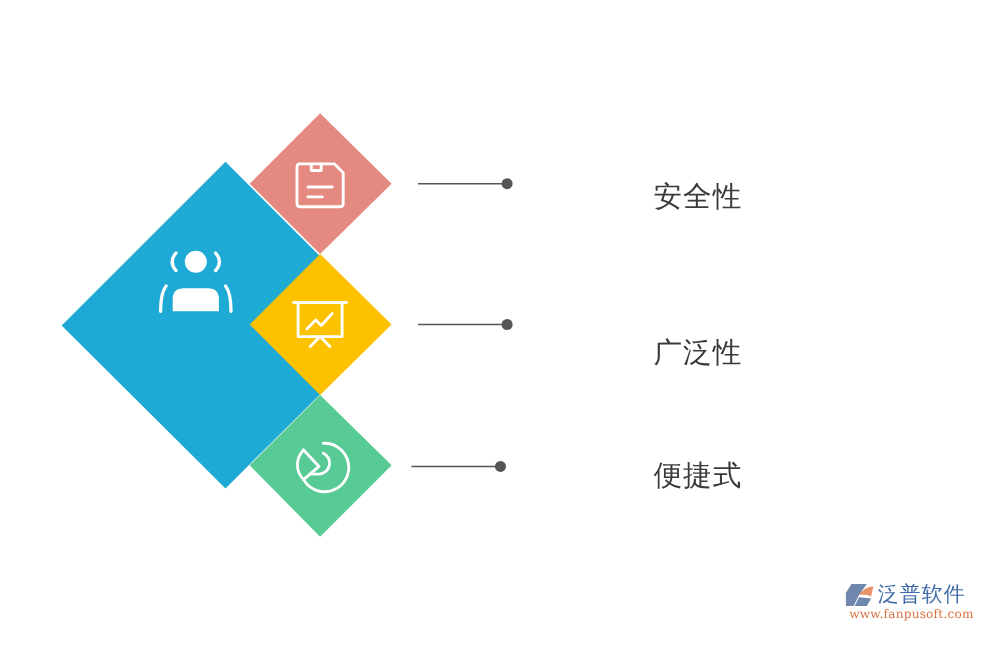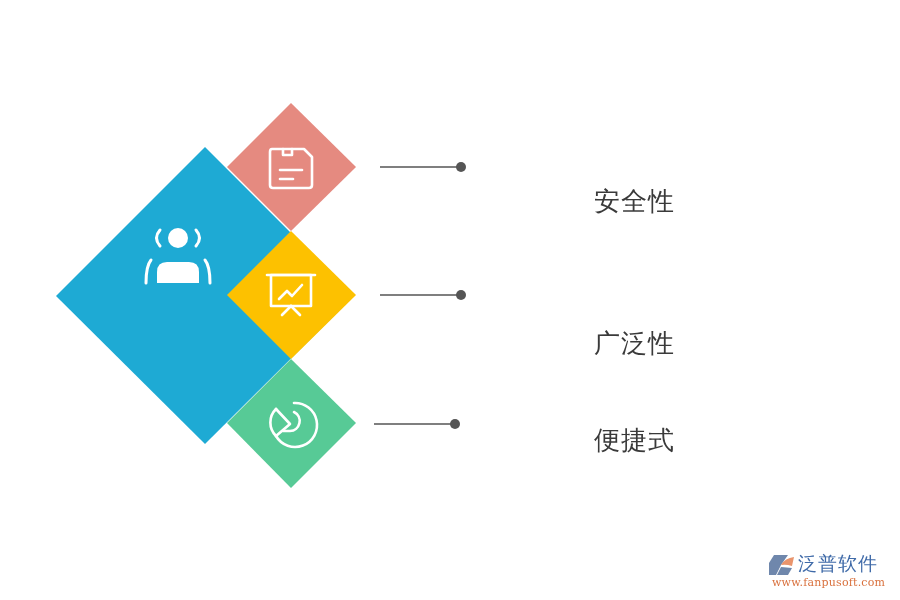--- a/index.html
+++ b/index.html
@@ -1,22 +1,22 @@
 <!DOCTYPE html>
 <html><head>
 <meta charset="utf-8">
 <style>
   html, body { margin: 0; padding: 0; background: #ffffff; }
   body { width: 900px; height: 600px; position: relative; overflow: hidden; font-family: "DejaVu Serif", "Liberation Serif", serif; }
   #stage { position: absolute; left: 0; top: 0; width: 900px; height: 600px; }
   .label {
-    position: absolute; left: 594px; font-family: Liberation Serif, serif;
-    font-size: 26px; color: #3a3a3a; letter-spacing: 1px; line-height: 30px; white-space: nowrap; margin-top: 24px;
+    position: absolute; left: 594px; font-family: Liberation Sans, sans-serif;
+    font-size: 26px; color: #3a3a3a; letter-spacing: 1px; line-height: 30px; white-space: nowrap;
   }
-  .logo { position: absolute; left: 768px; top: 552px; width: 128px; height: 40px; text-align: right; }
+  .logo { position: absolute; left: 768px; top: 528px; width: 128px; height: 40px; text-align: right; }
   .logo-name { position: absolute; left: 30px; top: -1px; font-family: "DejaVu Sans", "Liberation Sans", sans-serif; font-size: 19px; color: #3f6aa8; letter-spacing: 1px; white-space: nowrap; }
   .logo-url { position: absolute; left: 4px; top: 24px; font-family: "DejaVu Serif", "Liberation Serif", serif; font-size: 11px; color: #d9703c; white-space: nowrap; letter-spacing: 0.2px; }
   .logo-mark { position: absolute; left: 0; top: 2px; width: 28px; height: 22px; }
 </style>
 </head>
 <body>
 
 <svg id="stage" width="900" height="600" viewBox="0 0 900 600" xmlns="http://www.w3.org/2000/svg">
 
   <polygon points="205,147 354,296 205,444 56,296" fill="#1eaad4"></polygon>
@@ -64,21 +64,21 @@
     <circle cx="461" cy="295" r="5" fill="#555555"></circle>
   </g>
   <g>
     <line x1="374" y1="424" x2="455" y2="424" stroke="#555555" stroke-width="1.4"></line>
     <circle cx="455" cy="424" r="5" fill="#555555"></circle>
   </g>
 </svg>
 
 <div class="label" style="top:163px;">安全性</div>
 <div class="label" style="top:305px;">广泛性</div>
-<div class="label" style="top:402px;">便捷式</div>
+<div class="label" style="top:417px;">便捷式</div>
 
 <div class="logo">
   <svg class="logo-mark" viewBox="0 0 28 22" xmlns="http://www.w3.org/2000/svg">
     <polygon points="6,1 20,1 13,11 8,21 1,21 1,9" fill="#6f87ac"></polygon>
     <path d="M13,11 Q17,4 26,3 L24,12 Q18,10 13,11 Z" fill="#e9946c"></path>
     <polygon points="13,13 24,14 20,21 9,21" fill="#6f87ac"></polygon>
   </svg>
   <div class="logo-name">泛普软件</div>
   <div class="logo-url">www.fanpusoft.com</div>
 </div>

